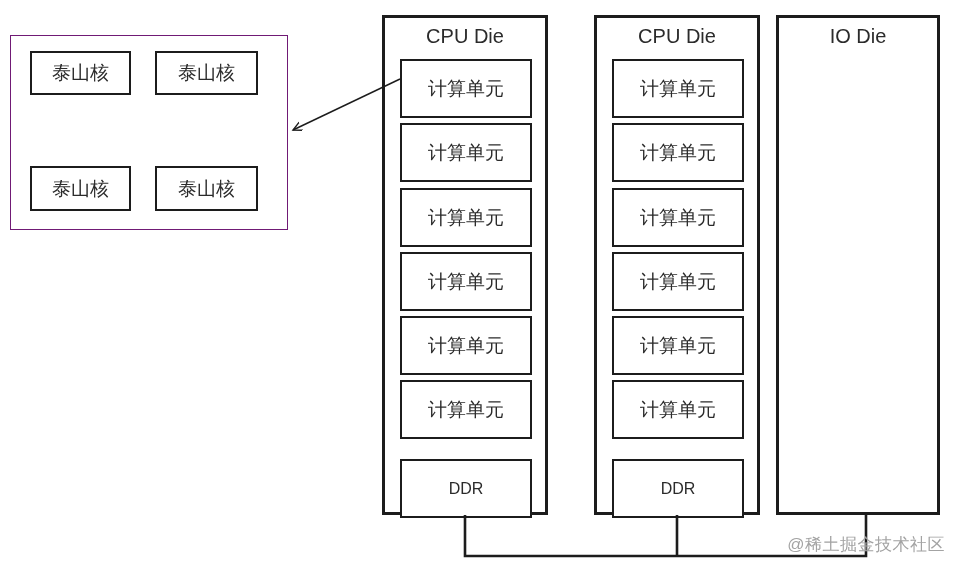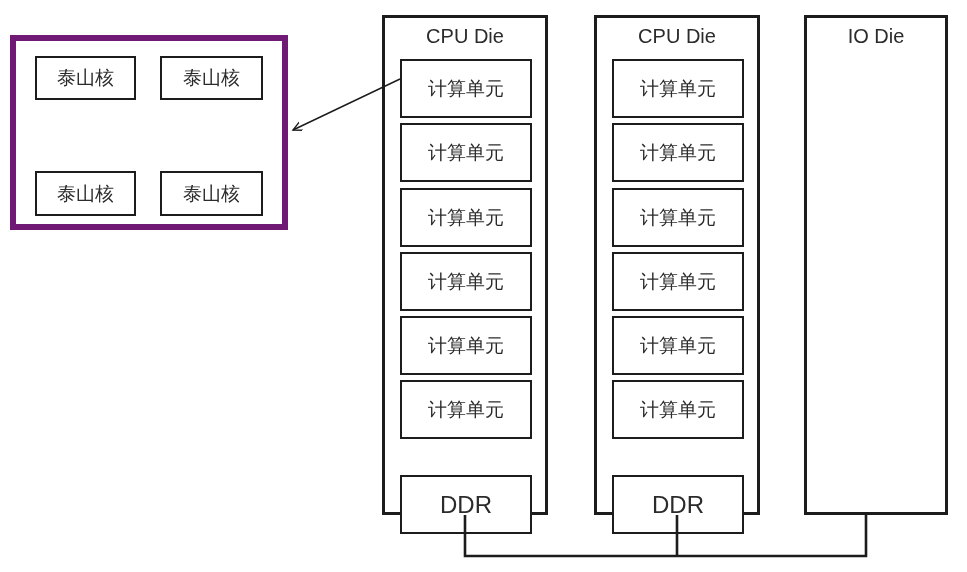--- a/index.html
+++ b/index.html
@@ -14,21 +14,21 @@
     height: 572px;
     background: #ffffff;
     overflow: hidden;
   }
 
   
   .detail-box {
     position: absolute;
     left: 10px; top: 35px;
     width: 278px; height: 195px;
-    border: 6px solid #701a75;
+    border: 1px solid #701a75;
     background: #ffffff;
   }
   .detail-box .cell {
     position: absolute;
     border: 2px solid #1c1c1c;
     display: flex; align-items: center; justify-content: center;
     font-size: 19px;
     color: #2b2b2b;
     background: #ffffff;
     white-space: nowrap;
@@ -42,21 +42,21 @@
   
   .die {
     position: absolute;
     top: 15px;
     height: 500px;
     border: 3px solid #1c1c1c;
     background: #ffffff;
   }
   .die-1 { left: 382px; width: 166px; }
   .die-2 { left: 594px; width: 166px; }
-  .die-io { left: 804px; width: 144px; }
+  .die-io { left: 776px; width: 164px; }
   .die-title {
     position: absolute;
     left: 0; right: 0; top: 7px;
     text-align: center;
     font-size: 20px;
     color: #2b2b2b;
     white-space: nowrap;
   }
   .unit, .ddr {
     position: absolute;
@@ -69,21 +69,21 @@
     color: #2b2b2b;
     background: #ffffff;
     white-space: nowrap;
   }
   .u-0 { top: 41px; }
   .u-1 { top: 105px; }
   .u-2 { top: 170px; }
   .u-3 { top: 234px; }
   .u-4 { top: 298px; }
   .u-5 { top: 362px; }
-  .ddr { top: 441px; font-size: 24px; margin-top: 16px; }
+  .ddr { top: 441px; font-size: 16px; }
 
   
   .overlay {
     position: absolute;
     left: 0; top: 0;
     width: 967px; height: 572px;
     pointer-events: none;
   }
 
   
@@ -138,14 +138,15 @@
   <svg class="overlay" viewBox="0 0 967 572" xmlns="http://www.w3.org/2000/svg">
     <defs>
       <marker id="open-arrow" markerWidth="12" markerHeight="12" refX="9" refY="4.5" orient="auto" markerUnits="userSpaceOnUse">
         <path d="M0,0 L9,4.5 L0,9" fill="none" stroke="#1c1c1c" stroke-width="1.4"></path>
       </marker>
     </defs>
     <line x1="400" y1="79" x2="293" y2="130" stroke="#1c1c1c" stroke-width="1.4" marker-end="url(#open-arrow)"></line>
     <path d="M465 515 L465 556 L866 556 L866 515 M677 515 L677 556" fill="none" stroke="#1c1c1c" stroke-width="2.6"></path>
   </svg>
 
+  <div class="watermark">@稀土掘金技术社区</div>
 
 </div>
 
 </body></html>

